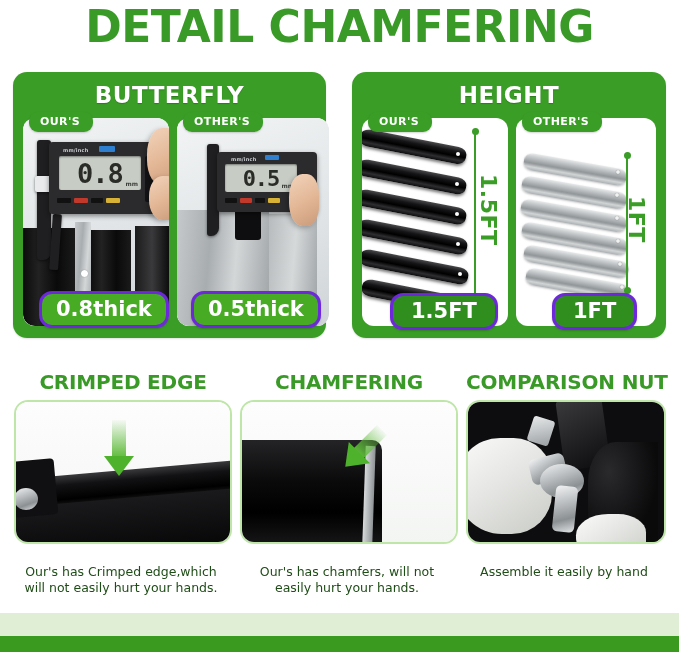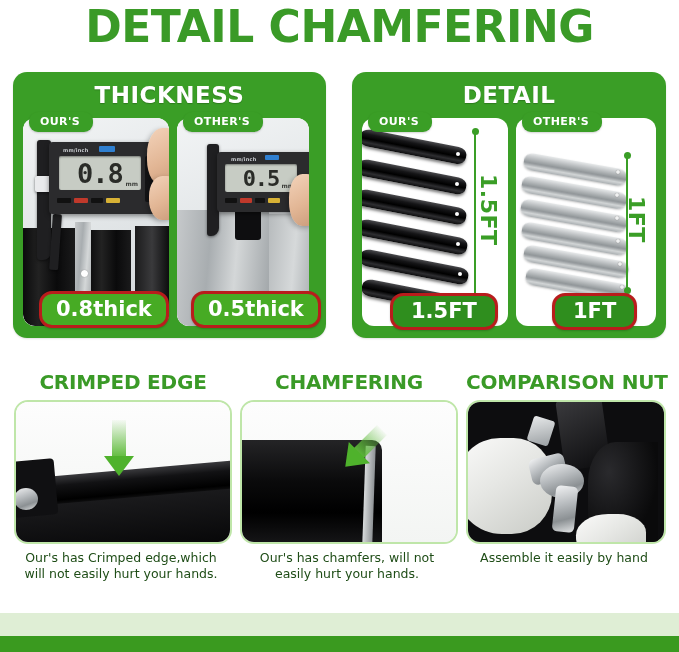--- a/index.html
+++ b/index.html
@@ -86,21 +86,21 @@
 
   
   .value-pill {
     position: absolute;
     z-index: 7;
     background: #47ab24;
     color: #ffffff;
     font-weight: bold;
     border-radius: 13px;
     text-align: right;
-    border: 3px solid #b91c1c;
+    border: 3px solid #6d28d9;
     box-shadow: 0 1px 2px rgba(0,0,0,0.2);
     white-space: nowrap;
   }
   .pill-thick {
     font-size: 21px;
     padding: 3px 14px 4px 14px;
     bottom: 10px;
   }
   .pill-ft {
     background: #2f8e1e;
@@ -242,21 +242,21 @@
     left: 0;
     height: 140px;
     border: 2px solid #bfe6a9;
     border-radius: 14px;
     background: #ffffff;
     overflow: hidden;
   }
   .feature-caption {
     position: absolute;
     left: 0; right: 0;
-    top: 180px;
+    top: 194px;
     text-align: center;
     color: #1f4d17;
     font-size: 12.5px;
     line-height: 16px;
   }
   .arrow-shaft {
     position: absolute;
     background: linear-gradient(180deg, rgba(120,200,90,0.05) 0%, #5ebb3a 100%);
   }
   .arrow-head {
@@ -296,21 +296,21 @@
     width: 679px; height: 16px;
     background: #3a9a1f;
   }
 </style>
 </head>
 <body>
 
 <div class="page-title">DETAIL CHAMFERING</div>
 
 <div class="green-panel" id="panel-thickness">
-  <div class="panel-heading">THICKNESS</div>
+  <div class="panel-heading">BUTTERFLY</div>
 
   <div class="photo-card" style="left:10px; width:146px;">
     <div class="photo-inner">
       <div class="caliper-scene">
         <div class="bg-grad-light"></div>
 
         <div class="black-post" style="left:0; top:110px; width:52px; height:98px;"></div>
         <div class="black-post" style="left:66px; top:112px; width:42px; height:96px;"></div>
         <div class="black-post" style="left:112px; top:108px; width:34px; height:100px; background:linear-gradient(90deg,#1b1b1c,#3a3a3c,#0d0d0e);"></div>
         <div class="steel-sheet" style="left:52px; top:104px; width:16px; height:104px;"></div>
@@ -337,21 +337,21 @@
         </div>
 
         <div class="finger" style="left:124px; top:10px; width:34px; height:58px;"></div>
         <div class="finger" style="left:126px; top:58px; width:30px; height:44px;"></div>
       </div>
     </div>
   </div>
   <div class="side-badge" style="left:16px;">OUR'S</div>
   <div class="value-pill pill-thick" style="left:26px;">0.8thick</div>
 
-  <div class="photo-card" style="left:164px; width:132px;">
+  <div class="photo-card" style="left:164px; width:152px;">
     <div class="photo-inner">
       <div class="caliper-scene">
         <div class="bg-grad-light"></div>
         <div class="steel-sheet" style="left:0; top:92px; width:92px; height:116px;"></div>
         <div class="steel-sheet" style="left:92px; top:96px; width:48px; height:112px; background:linear-gradient(95deg,#b7bbbd,#d6d9da,#9ea3a6);"></div>
         <div style="position:absolute; left:58px; top:88px; width:26px; height:34px; background:#0e0e10; border-radius:3px;"></div>
         <div class="jaw" style="left:30px; top:26px; width:12px; height:92px; border-radius:3px 3px 8px 3px;"></div>
         <div class="caliper-body" style="left:40px; top:34px; width:100px; height:60px;">
           <span class="lcd-brand" style="left:14px; top:4px;">mm/inch</span>
           <div style="position:absolute; left:48px; top:3px; width:14px; height:5px; background:#2f7fd0; border-radius:1px;"></div>
@@ -368,21 +368,21 @@
         </div>
         <div class="finger" style="left:112px; top:56px; width:30px; height:52px;"></div>
       </div>
     </div>
   </div>
   <div class="side-badge" style="left:170px;">OTHER'S</div>
   <div class="value-pill pill-thick" style="left:178px;">0.5thick</div>
 </div>
 
 <div class="green-panel" id="panel-height">
-  <div class="panel-heading">DETAIL</div>
+  <div class="panel-heading">HEIGHT</div>
 
   <div class="photo-card" style="left:10px; width:146px;">
     <div class="photo-inner">
       <div class="stack-wrap" style="left:-6px; top:4px; width:120px; height:200px;">
         <div class="strip dark" style="left:4px;  top:6px;   width:108px; transform:rotate(11deg);"></div>
         <div class="strip dark" style="left:2px;  top:36px;  width:110px; transform:rotate(11deg);"></div>
         <div class="strip dark" style="left:1px;  top:66px;  width:111px; transform:rotate(11deg);"></div>
         <div class="strip dark" style="left:2px;  top:96px;  width:111px; transform:rotate(11deg);"></div>
         <div class="strip dark" style="left:4px;  top:126px; width:110px; transform:rotate(11deg);"></div>
         <div class="strip dark" style="left:6px;  top:156px; width:108px; transform:rotate(11deg);"></div>

